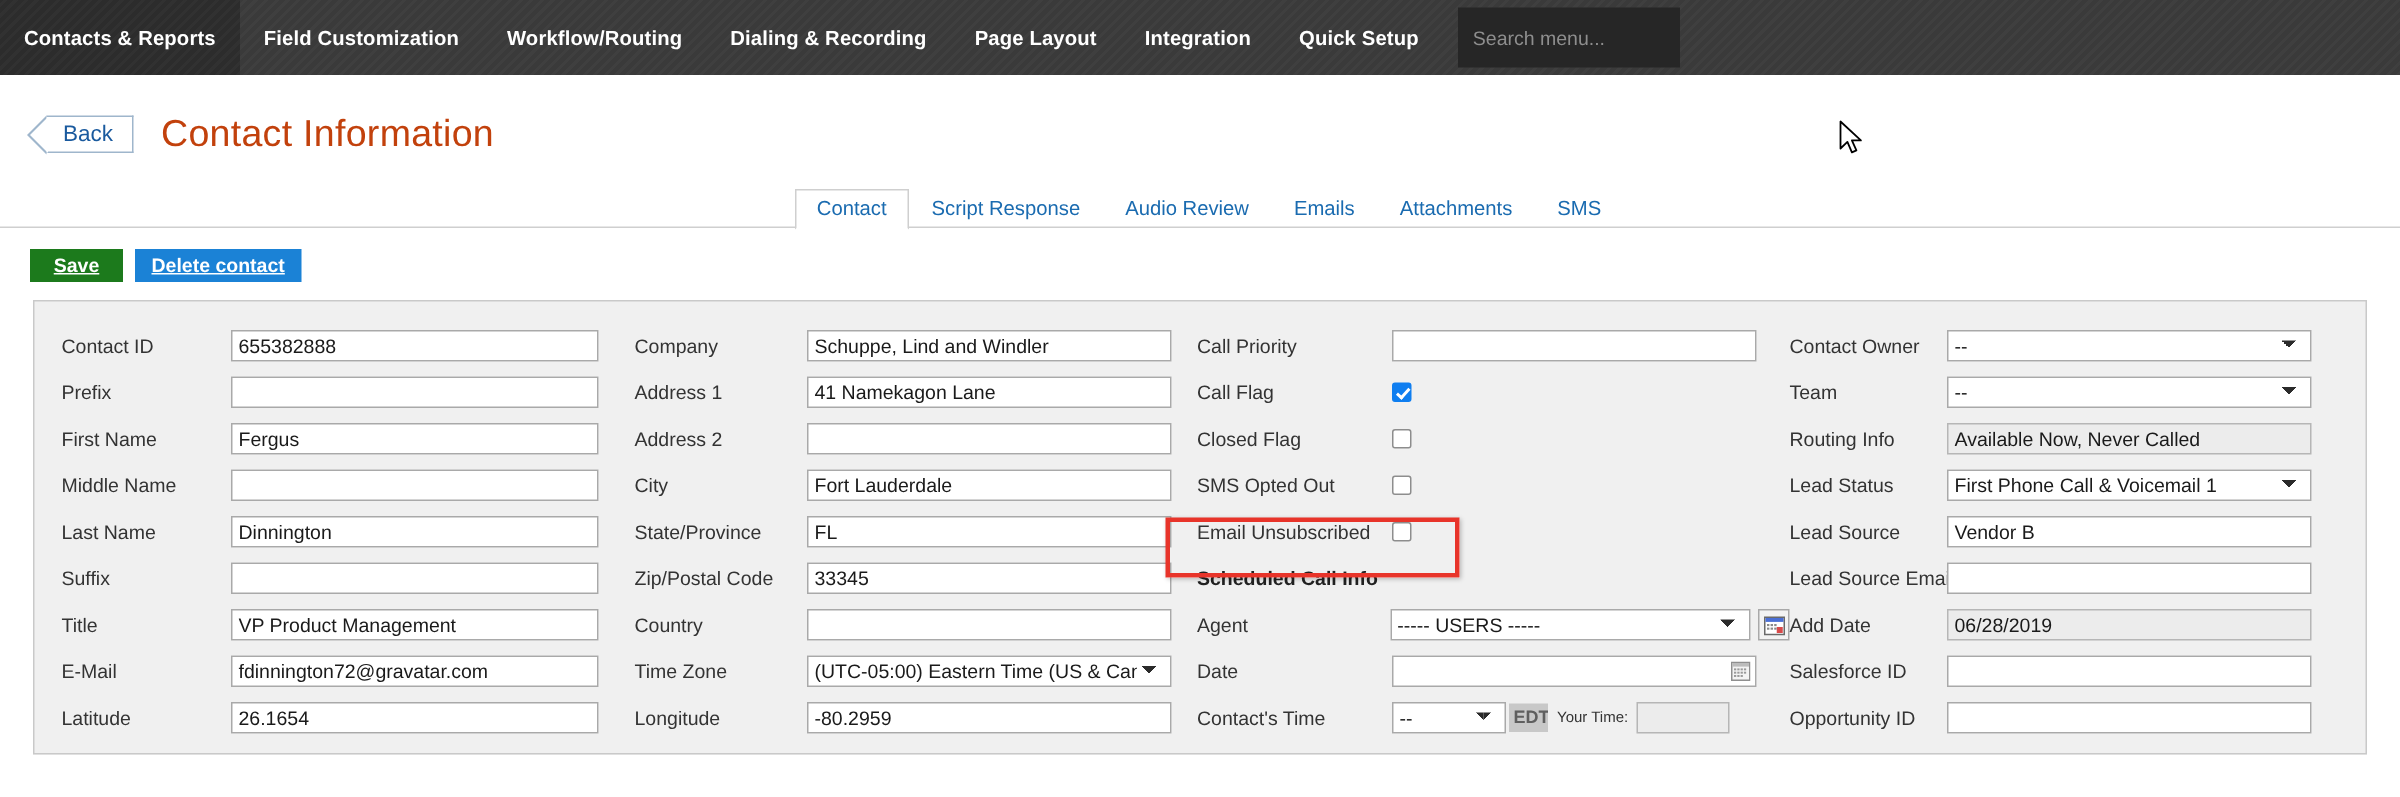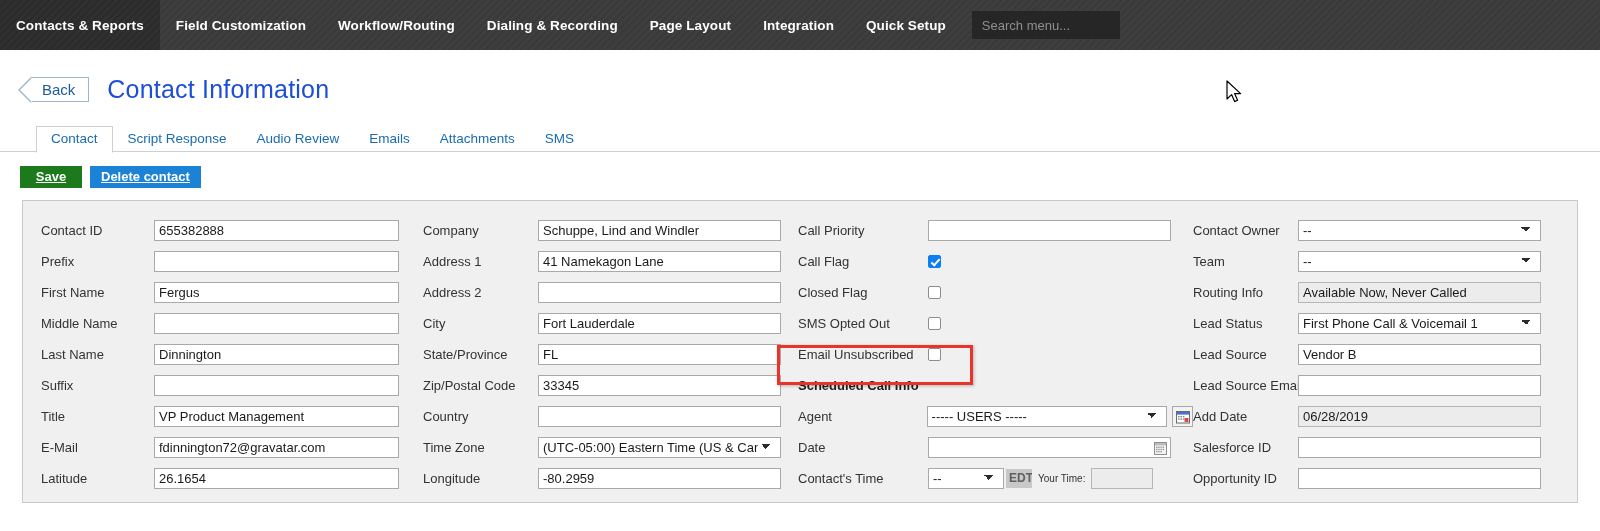--- a/index.html
+++ b/index.html
@@ -48,21 +48,21 @@
         -45deg,
         rgba(255,255,255,0.022) 0px,
         rgba(255,255,255,0.022) 2px,
         rgba(0,0,0,0.0) 2px,
         rgba(0,0,0,0.0) 5px);
   }
   .nav-search {
     align-self: center;
     margin-left: 10px;
     width: 148px;
-    height: 28px;
+    height: 40px;
     background: #262626;
     border: none;
     outline: none;
     color: #d8d8d8;
     font-size: 13px;
     font-family: "Liberation Sans", sans-serif;
     padding: 0 10px;
     box-sizing: border-box;
   }
   .nav-search::placeholder { color: #8e8e8e; }
@@ -107,34 +107,35 @@
     left: -11px;
     top: 0px;
     width: 0; height: 0;
     border-top: 12.5px solid transparent;
     border-bottom: 12.5px solid transparent;
     border-right: 12px solid #ffffff;
   }
   .page-title {
     margin-left: 18px;
     font-size: 25px;
-    color: #1d4ed8;
+    color: #c2410c;
     font-weight: normal;
     letter-spacing: 0.2px;
   }
 
   
   .tabs {
     margin-top: 14px;
-    padding-left: 36px;
+    padding-left: 12px;
     display: flex;
     align-items: flex-end;
     position: relative;
     height: 28px;
     box-sizing: border-box;
+    justify-content: center;
   }
   .tabs::after {
     content: "";
     position: absolute;
     left: 0; right: 0; bottom: 0;
     height: 1px;
     background: #cfcfcf;
   }
   .tab {
     position: relative;

